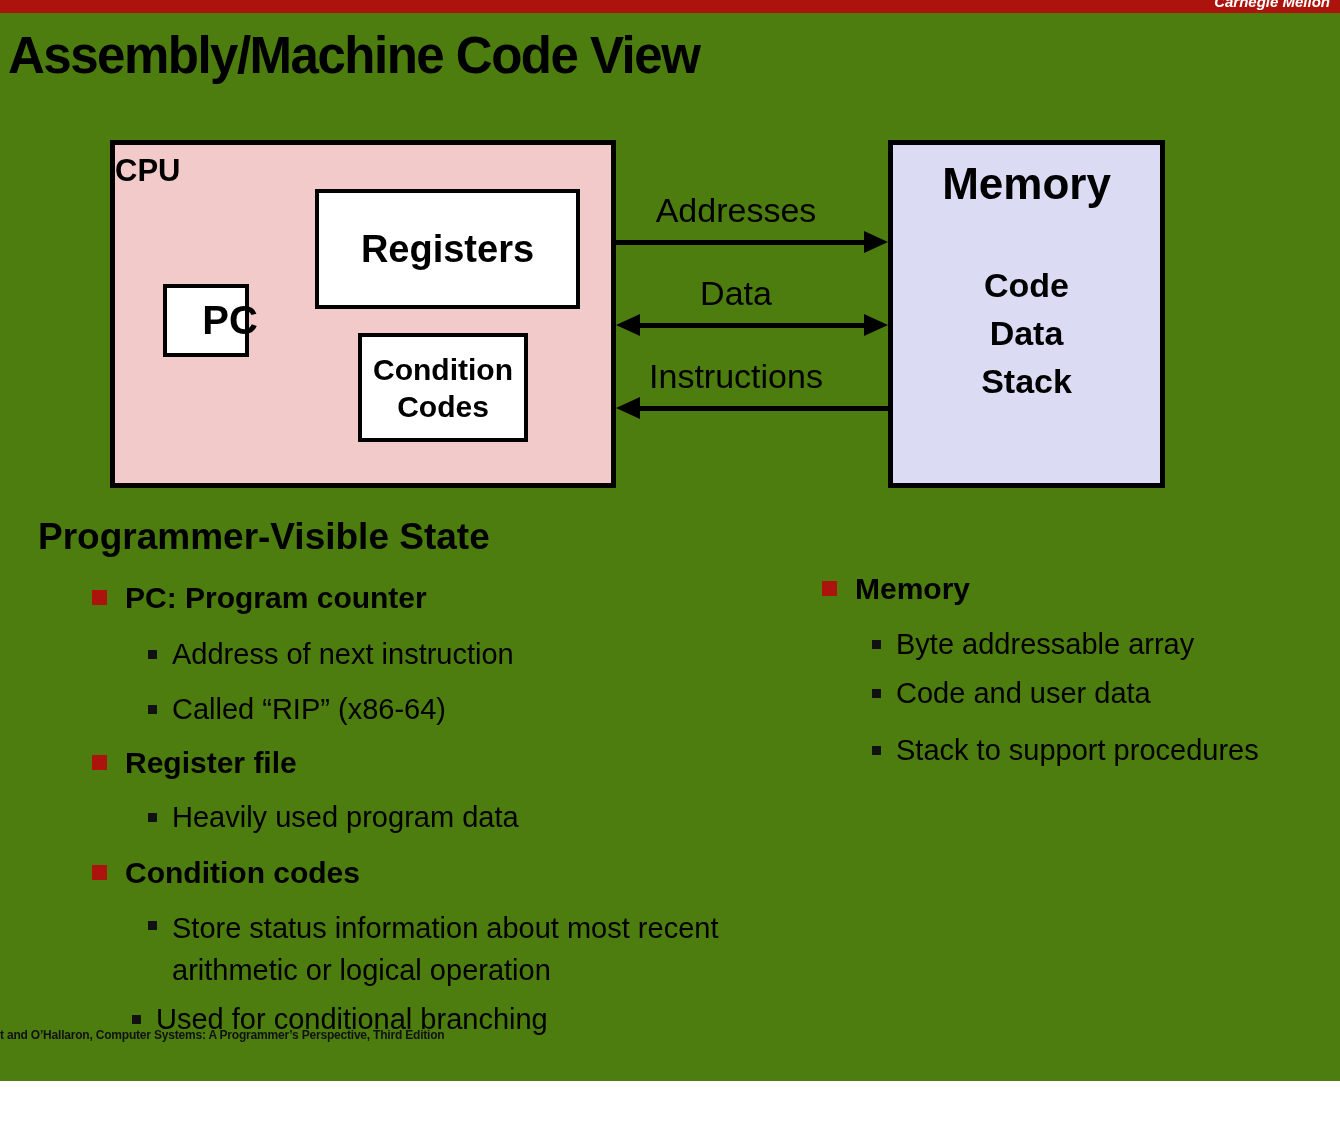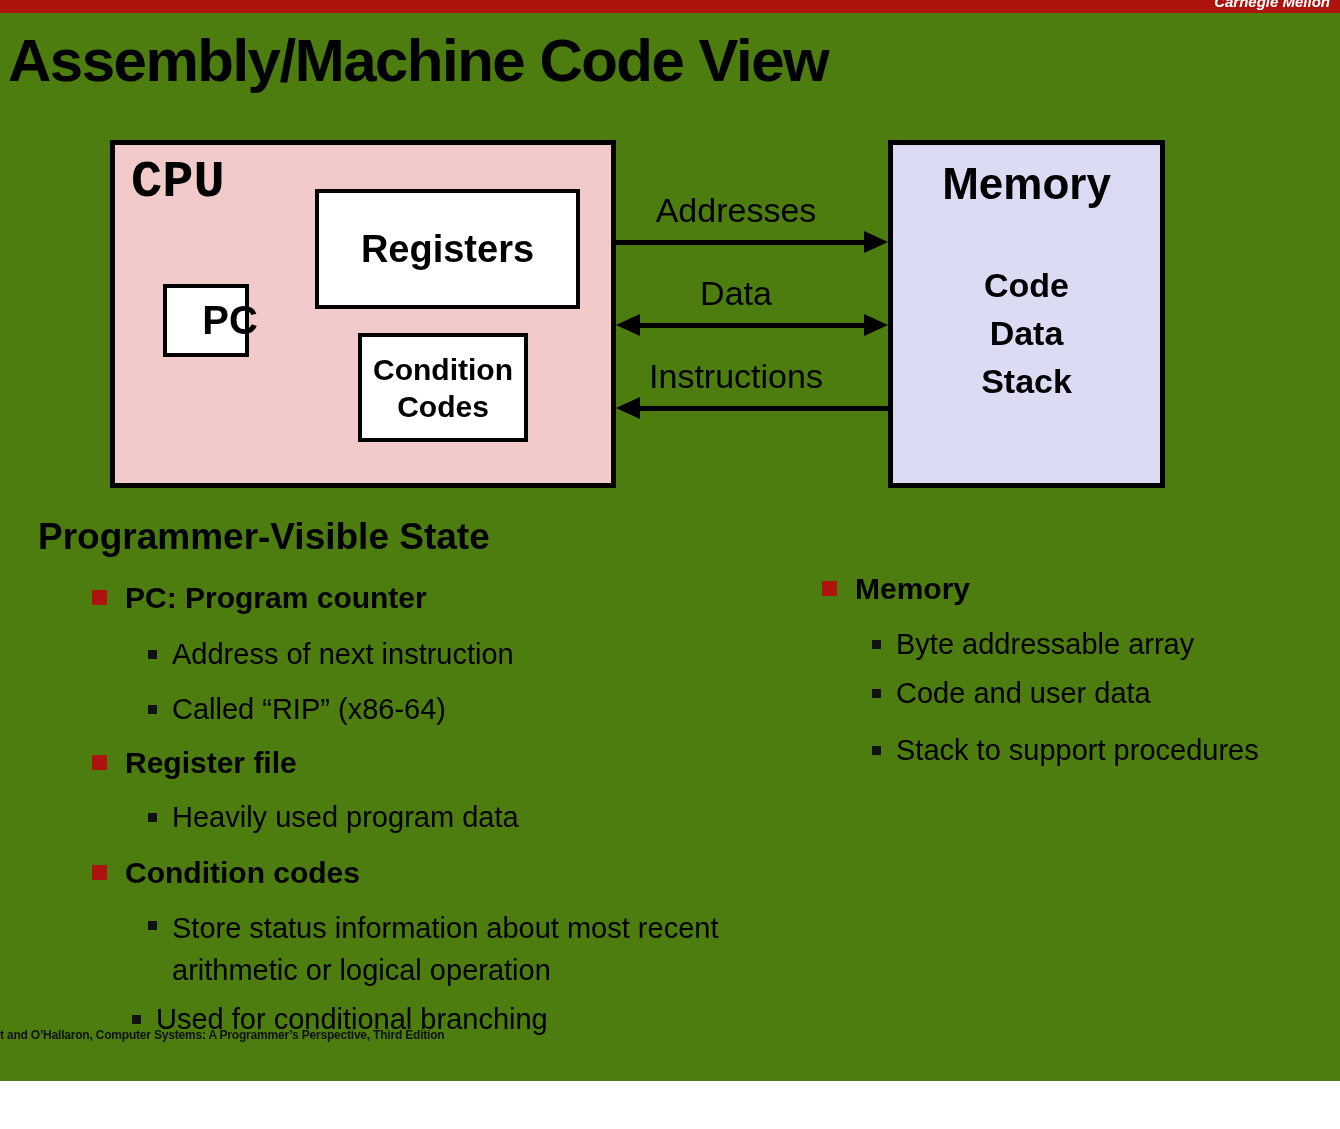--- a/index.html
+++ b/index.html
@@ -12,28 +12,28 @@
     position:absolute;left:0;top:0;width:100%;height:13px;
     background:var(--accent-red,#AC130C);overflow:hidden;
   }
   .brand{
     position:absolute;right:10px;top:-7px;color:#fff;
     font-weight:bold;font-style:italic;font-size:15px;white-space:nowrap;
   }
   
   .title{
     position:absolute;left:8px;top:26px;margin:0;
-    font-size:60px;font-weight:bold;letter-spacing:-1.5px;white-space:nowrap;
+    font-size:51px;font-weight:bold;letter-spacing:-1.5px;white-space:nowrap;
   }
   
   .cpu-box{
     position:absolute;left:110px;top:140px;width:506px;height:348px;
     background:var(--cpu-fill,#F2CACA);border:5px solid #000;box-sizing:border-box;
   }
-  .cpu-label{position:absolute;left:16px;top:8px;font-size:52px;font-weight:bold;font-family:Liberation Mono, monospace;}
+  .cpu-label{position:absolute;left:0;top:8px;font-size:31px;font-weight:bold;}
   .inner-box{
     position:absolute;background:#fff;border:4px solid #000;box-sizing:border-box;
     display:flex;align-items:center;justify-content:center;text-align:center;font-weight:bold;
   }
   .registers-box{left:200px;top:44px;width:265px;height:120px;font-size:38px;}
   .pc-box{left:48px;top:139px;width:86px;height:73px;font-size:40px;padding-left:48px;}
   .cc-box{left:243px;top:188px;width:170px;height:109px;font-size:30px;line-height:37px;padding:0 14px;}
   .memory-box{
     position:absolute;left:888px;top:140px;width:277px;height:348px;
     background:var(--memory-fill,#DBDBF4);border:5px solid #000;box-sizing:border-box;

